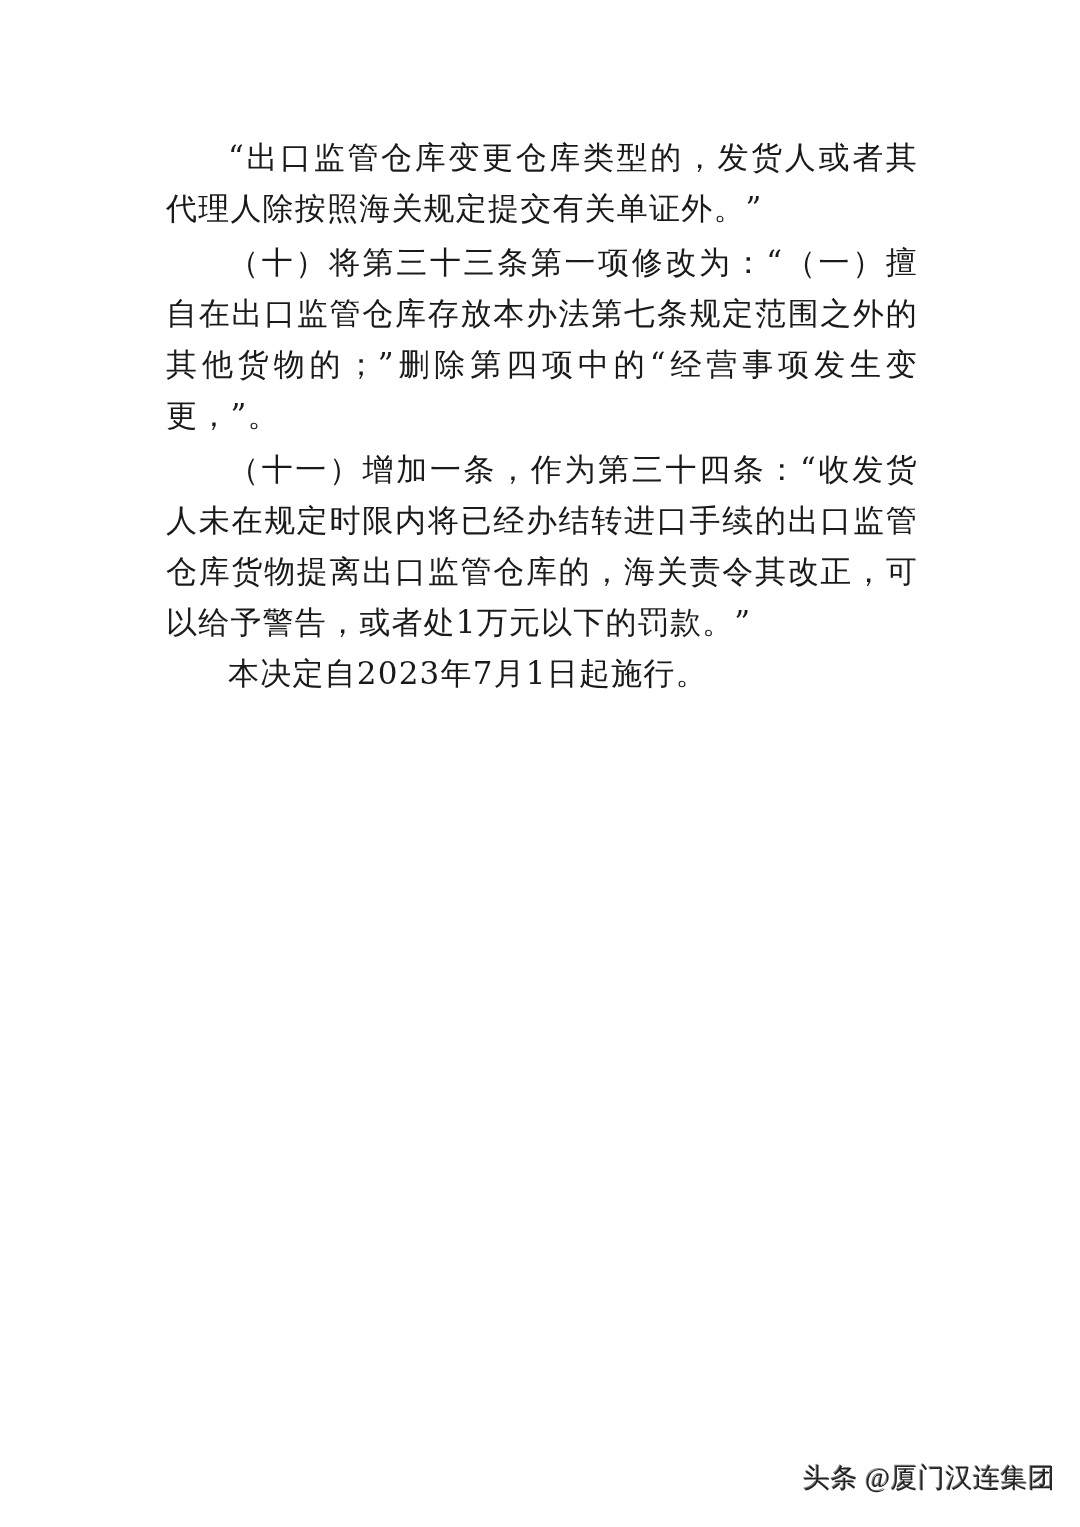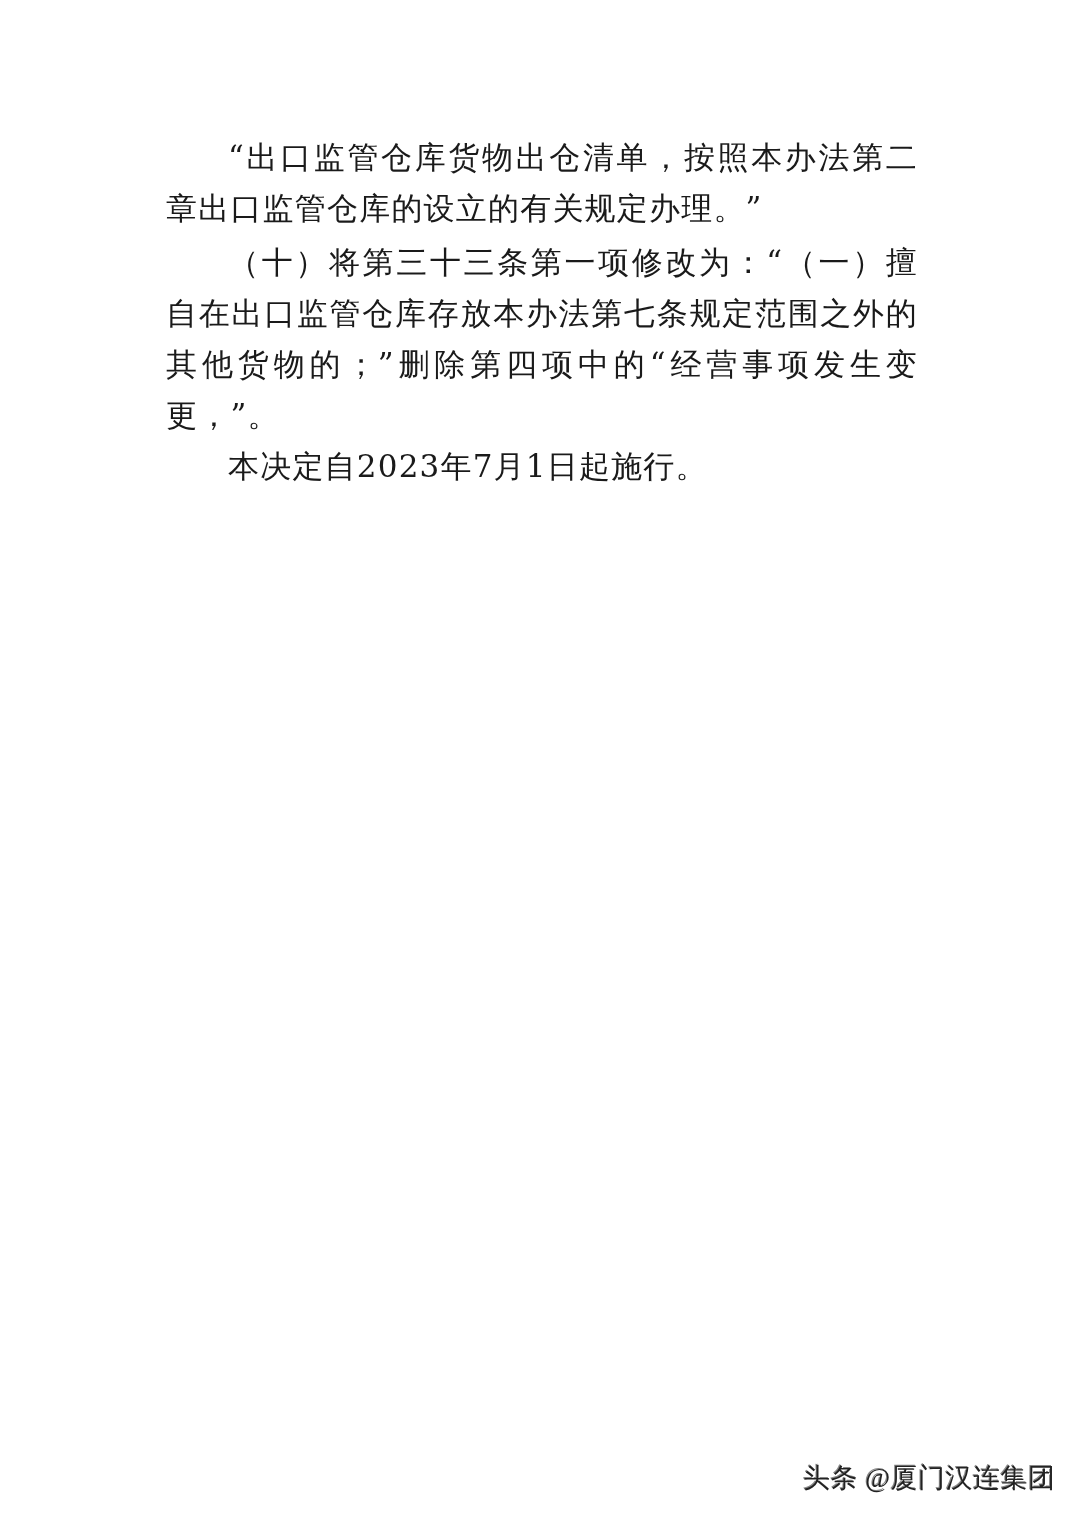--- a/index.html
+++ b/index.html
@@ -43,18 +43,19 @@
       font-size: 27px;
       color: #222;
       letter-spacing: 0.5px;
       text-shadow: 1px 1px 0 #ffffff, -1px -1px 0 #888;
     }
   </style>
 </head>
 <body>
 
 <div class="page">
-  <p class="para indent">“出口监管仓库货物出仓清单，按照本办法第二章出口监管仓库的设立的有关规定办理。”</p>
+  <p class="para indent">“出口监管仓库变更仓库类型的，发货人或者其代理人除按照海关规定提交有关单证外。”</p>
   <p class="para indent gap">（十）将第三十三条第一项修改为：“（一）擅自在出口监管仓库存放本办法第七条规定范围之外的其他货物的；”删除第四项中的“经营事项发生变更，”。</p>
+  <p class="para indent gap">（十一）增加一条，作为第三十四条：“收发货人未在规定时限内将已经办结转进口手续的出口监管仓库货物提离出口监管仓库的，海关责令其改正，可以给予警告，或者处1万元以下的罚款。”</p>
   <p class="para indent">本决定自2023年7月1日起施行。</p>
 </div>
 
 <div class="watermark">头条 @厦门汉连集团</div>
 
 </body></html>

